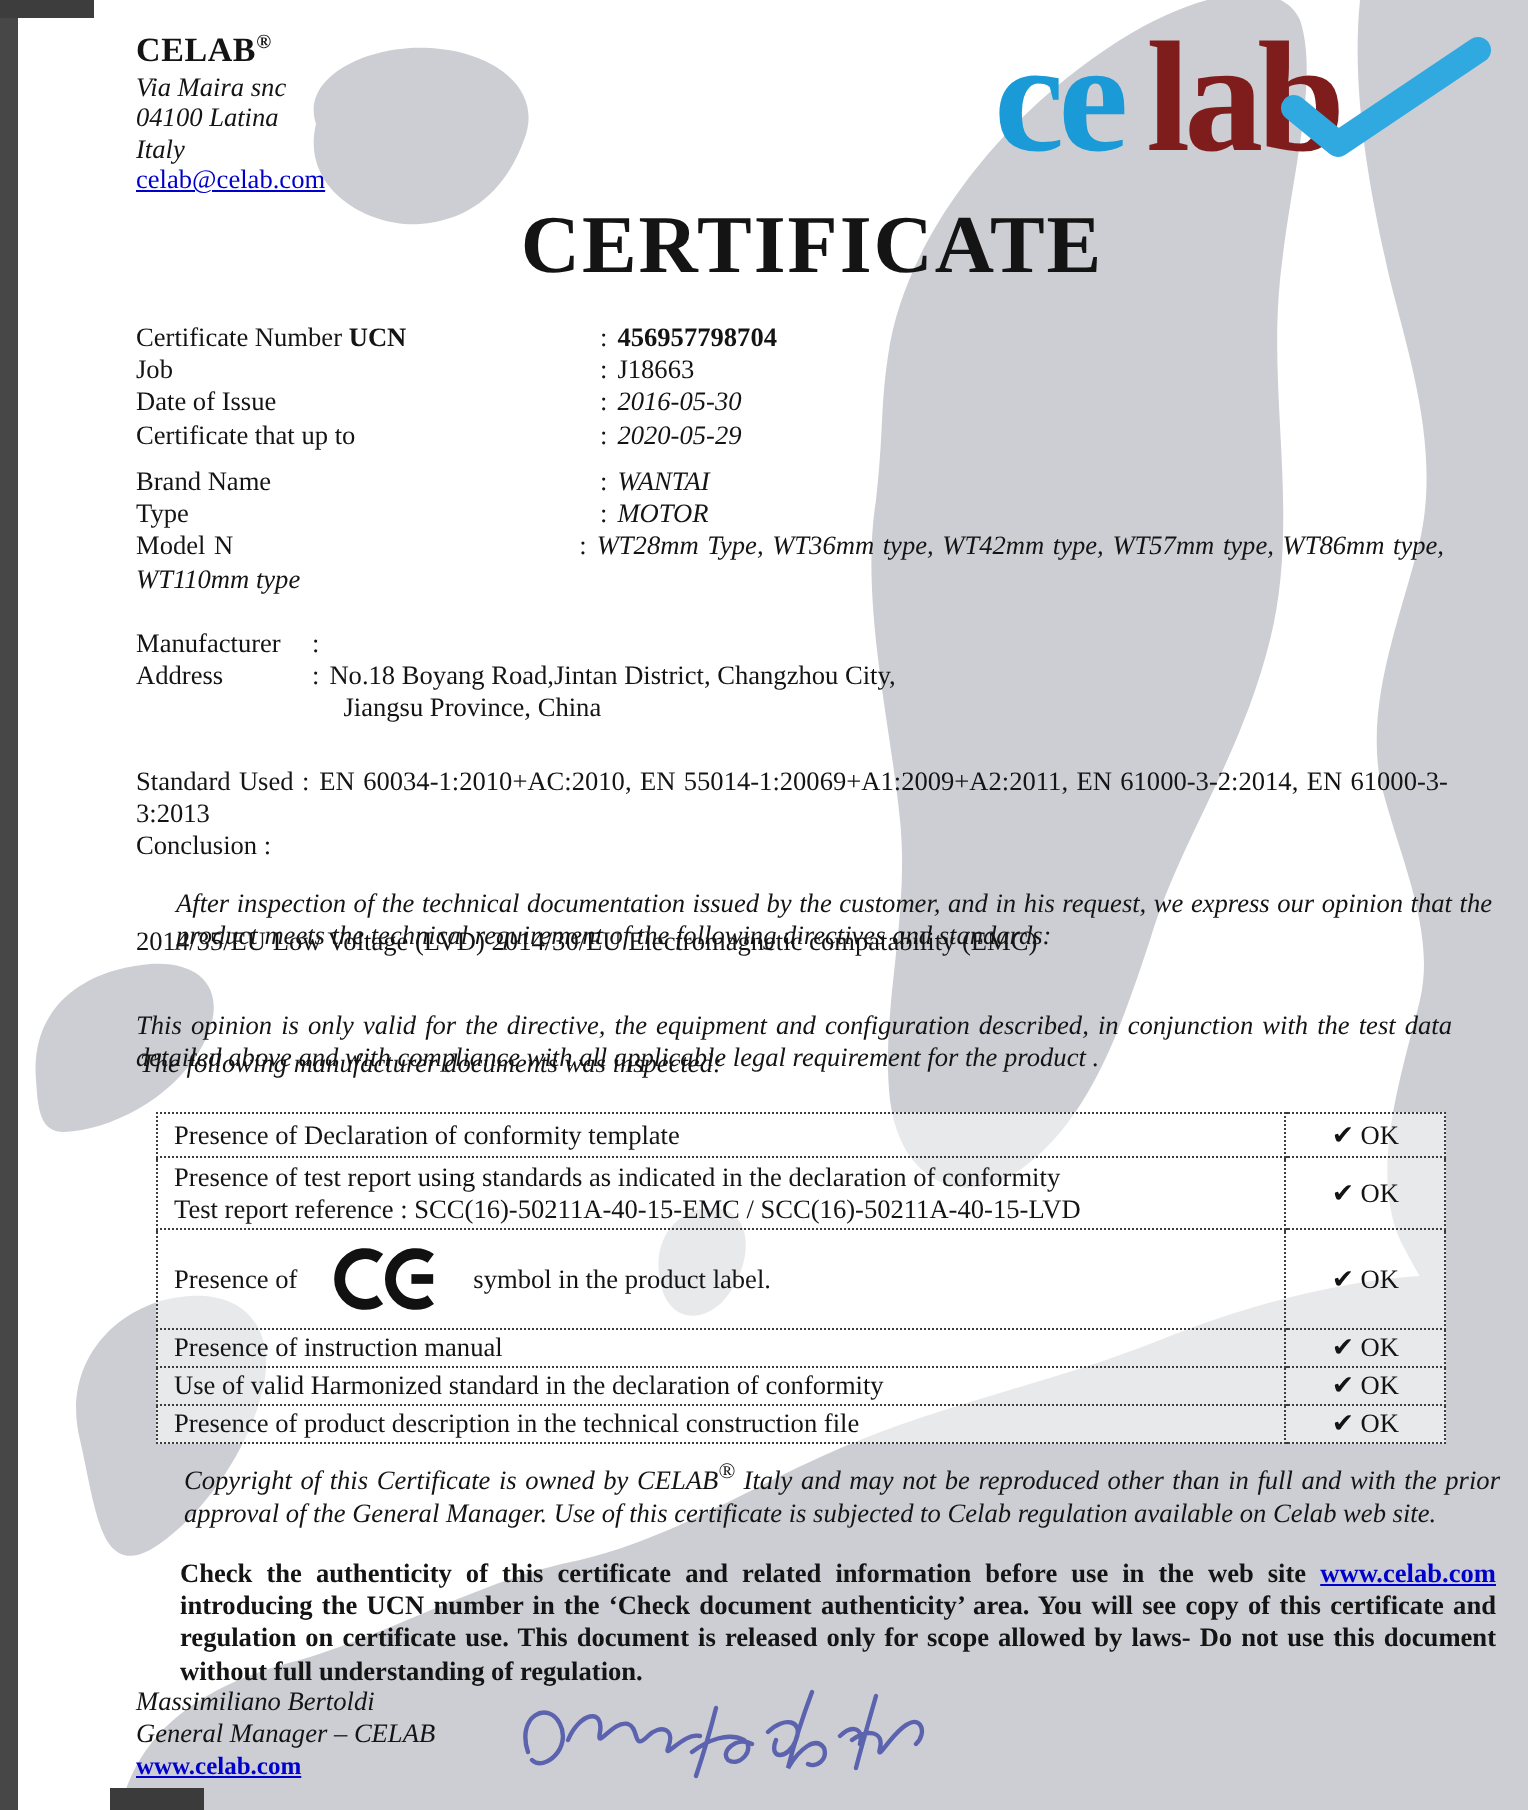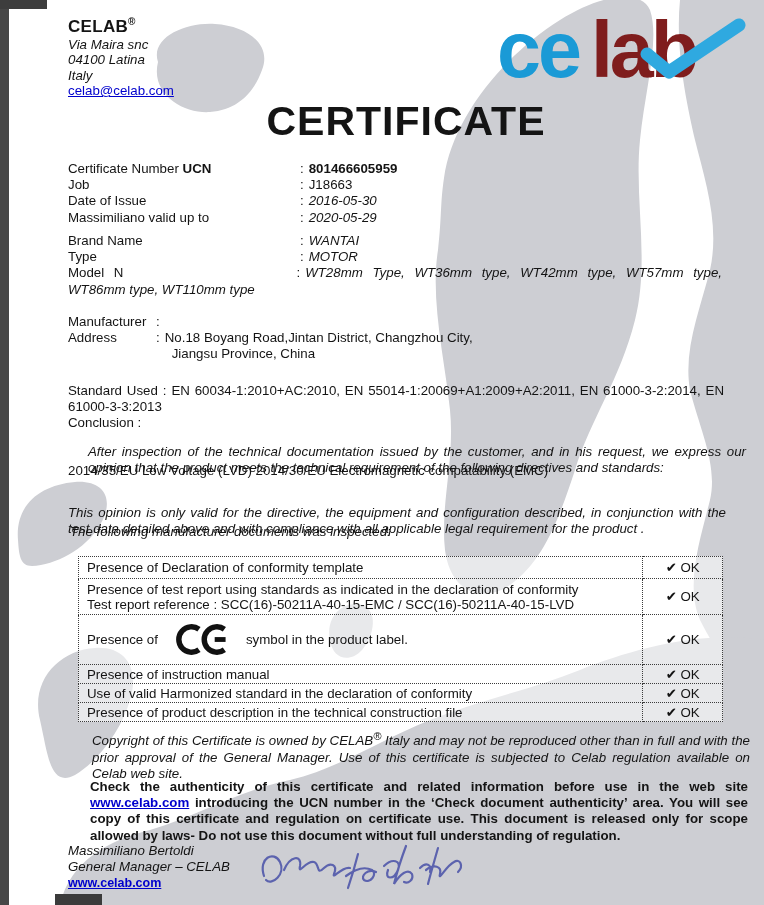--- a/index.html
+++ b/index.html
@@ -2,21 +2,21 @@
 <html><head>
 <meta charset="utf-8">
 <style>
   html,body{margin:0;padding:0;background:#fff;}
   .page{position:relative;width:764px;height:905px;background:#ffffff;overflow:hidden;
         font-family:"Liberation Sans",sans-serif;color:#141414;font-size:13.3px;}
   .map-bg{position:absolute;inset:0;z-index:0;}
   .scan-left{position:absolute;left:0;top:0;width:9px;height:905px;background:#474747;z-index:3;}
   .scan-top{position:absolute;left:0;top:0;width:47px;height:9px;background:#3d3d3d;z-index:3;}
   .scan-bottom{position:absolute;left:55px;top:894px;width:47px;height:11px;background:#3b3b3b;z-index:3;}
-  .layer{position:absolute;z-index:2;}
+  .layer{position:absolute;z-index:2;font-family:Liberation Serif, serif;}
   
   .letterhead{top:12px;left:68px;line-height:15.5px;}
   .company{font-size:17px;font-weight:bold;letter-spacing:.3px;line-height:20px;}
   .company sup{font-size:10px;}
   .addr{font-style:italic;}
   a.link{color:#0000cd;text-decoration:underline;cursor:pointer;}
   
   .logo{top:12px;left:497px;font-weight:bold;font-size:79px;line-height:.95;letter-spacing:-3px;white-space:nowrap;}
   .logo-ce{color:#1a9ad6;}
   .logo-lab{color:#7f1d1d;margin-left:12px;}
@@ -97,34 +97,34 @@
       <path d="M12,36 L34,54 L104,7" fill="none" stroke="#2fa9e0" stroke-width="13" stroke-linecap="round" stroke-linejoin="round"></path>
     </svg>
   </div>
 
   <h1 class="layer title">CERTIFICATE</h1>
 
   <div class="layer cert">
     <div class="frow">
       <span class="flabel"><span>Certificate Number</span> <b>UCN</b></span>
       <span class="colon">:</span>
-      <span class="bold">801466605959</span>
+      <span class="bold">456957798704</span>
     </div>
     <div class="frow">
       <span class="flabel">Job</span>
       <span class="colon">:</span>
       <span>J18663</span>
     </div>
     <div class="frow">
       <span class="flabel">Date of Issue</span>
       <span class="colon">:</span>
       <span class="it">2016-05-30</span>
     </div>
     <div class="frow">
-      <span class="flabel">Massimiliano valid up to</span>
+      <span class="flabel">Certificate that up to</span>
       <span class="colon">:</span>
       <span class="it">2020-05-29</span>
     </div>
   </div>
 
   <div class="layer prod">
     <div class="frow">
       <span class="flabel">Brand Name</span>
       <span class="colon">:</span>
       <span class="it">WANTAI</span>

